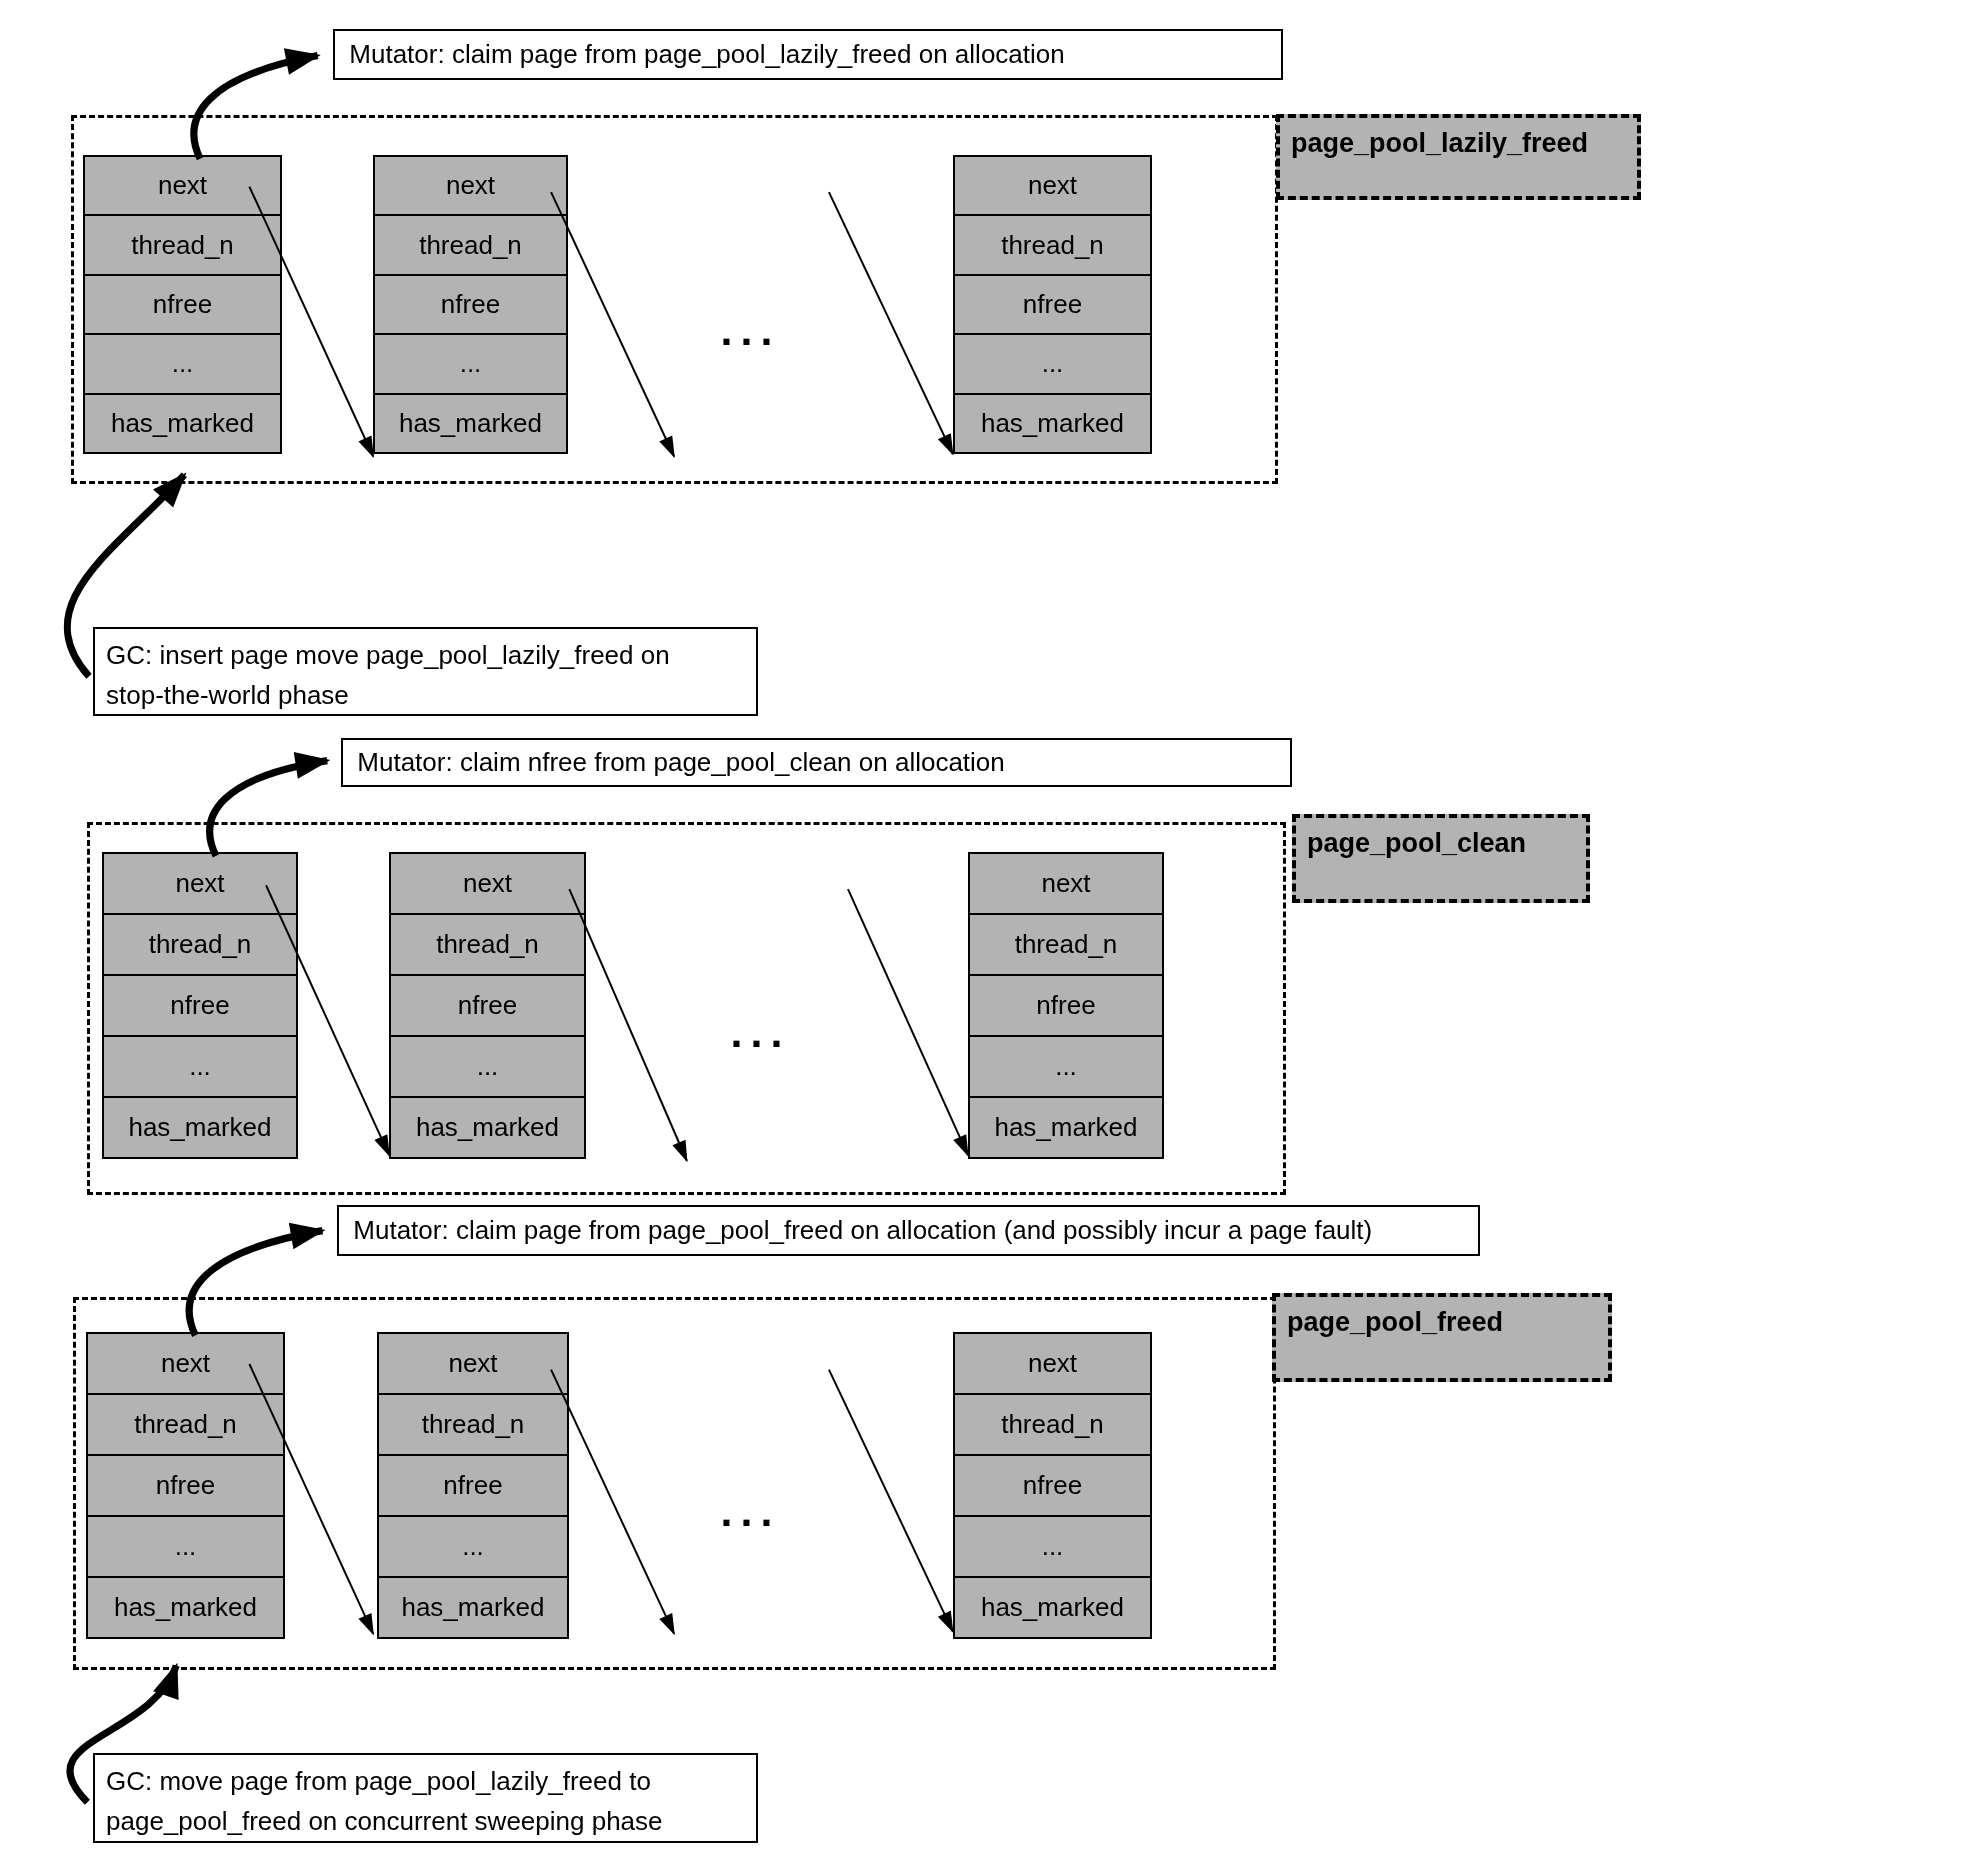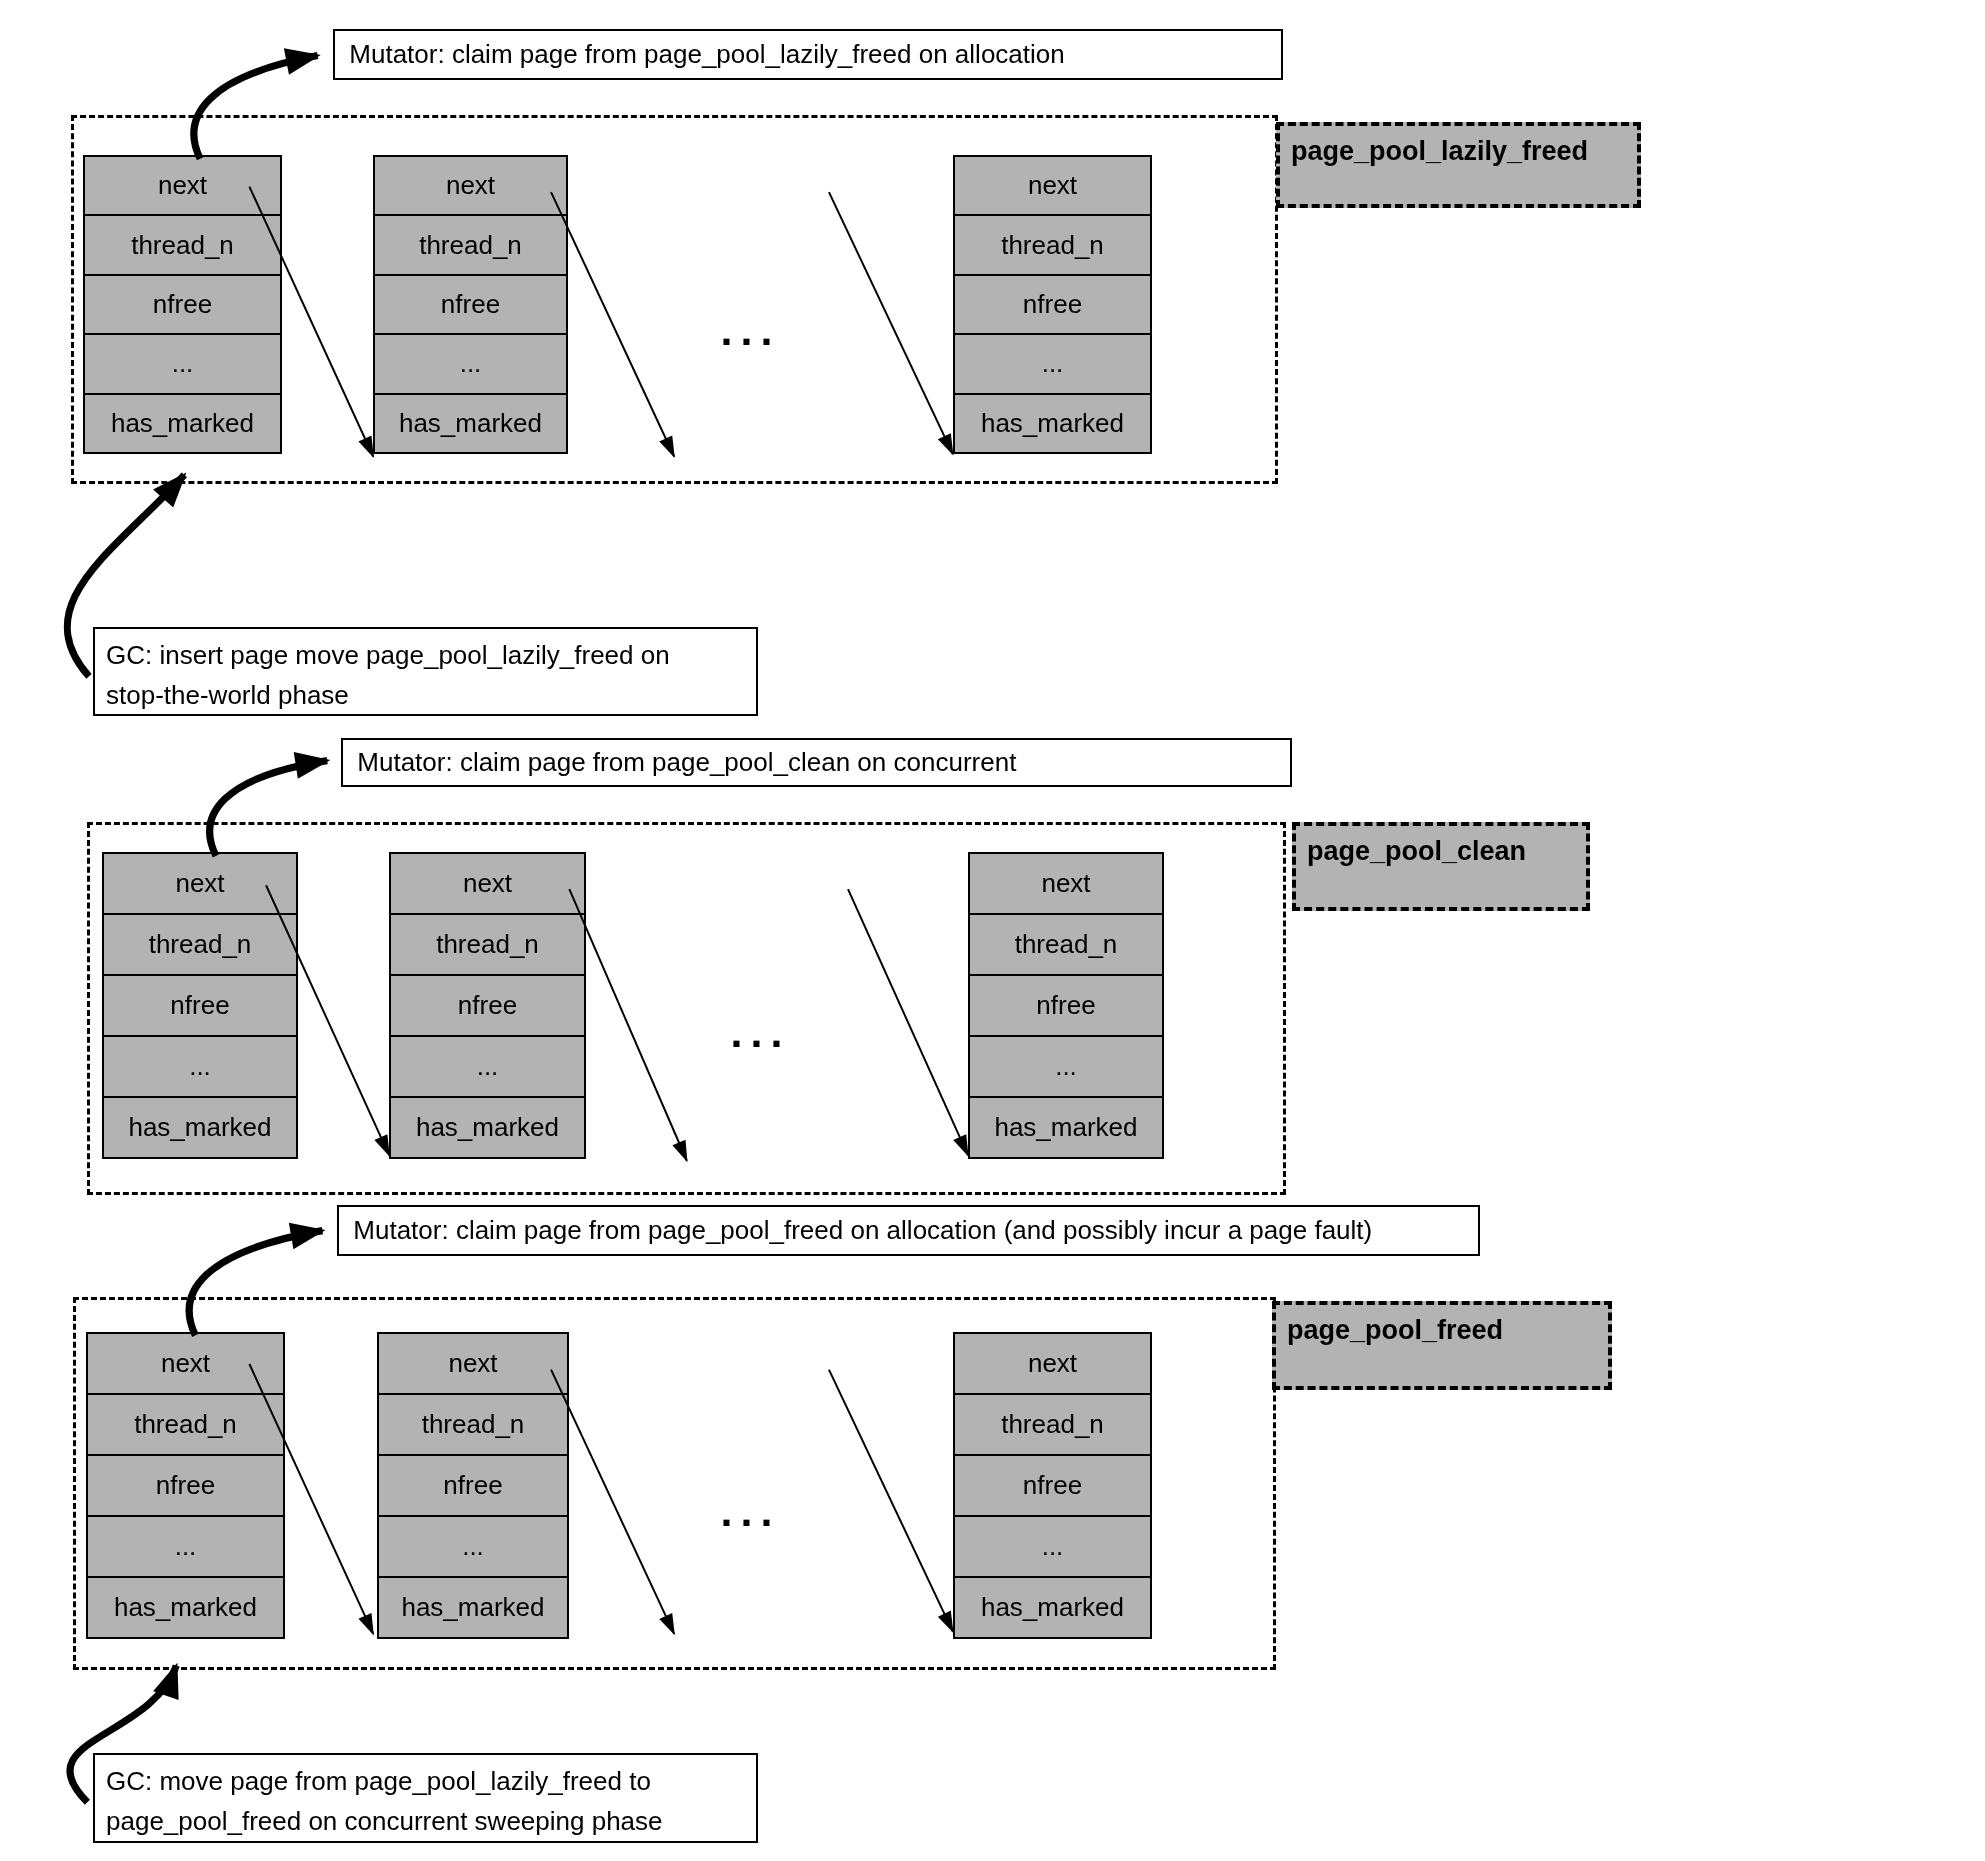--- a/index.html
+++ b/index.html
@@ -8,21 +8,21 @@
     --bg:#ffffff;
   }
   html,body{margin:0;padding:0;background:var(--bg);}
   .canvas{
     position:relative;width:1725px;height:1861px;background:var(--bg);
     font-family:"Liberation Sans", sans-serif;color:#000;overflow:hidden;
   }
   .pool-rect{position:absolute;border:3.2px dashed var(--line);box-sizing:border-box;background:transparent;}
   .pool-label{
     position:absolute;background:var(--fill);border:4px dashed var(--line);
-    box-sizing:border-box;font-weight:bold;font-size:27px;padding:9.5px 0 0 11px;margin-top:8px;
+    box-sizing:border-box;font-weight:bold;font-size:27px;padding:9.5px 0 0 11px;
   }
   .node{
     position:absolute;display:flex;flex-direction:column;background:var(--fill);
     border:2.4px solid var(--line);box-sizing:border-box;
   }
   .cell{
     flex:1;display:flex;align-items:center;justify-content:center;
     font-size:26px;border-top:2.4px solid var(--line);
   }
   .cell:first-child{border-top:none;}
@@ -75,21 +75,21 @@
     <div class="cell">has_marked</div>
   </div>
   <div class="dots" style="left:715px;top:306px;width:71px">...</div>
 
   <div class="note multi" style="left:93px;top:627px;width:665px;height:89px">
     <div>GC: insert page move page_pool_lazily_freed on</div>
     <div>stop-the-world phase</div>
   </div>
 
   <div class="note single" style="left:341px;top:738px;width:951px;height:49px">
-    <span>Mutator: claim page from page_pool_clean on concurrent</span>
+    <span>Mutator: claim nfree from page_pool_clean on allocation</span>
   </div>
 
   <div class="pool-rect" style="left:87px;top:822px;width:1199px;height:373px"></div>
 
   <div class="pool-label" style="left:1292px;top:814px;width:298px;height:89px">
     <span>page_pool_clean</span>
   </div>
 
   <div class="node" style="left:102px;top:852px;width:196px;height:307px">
     <div class="cell">next</div>

